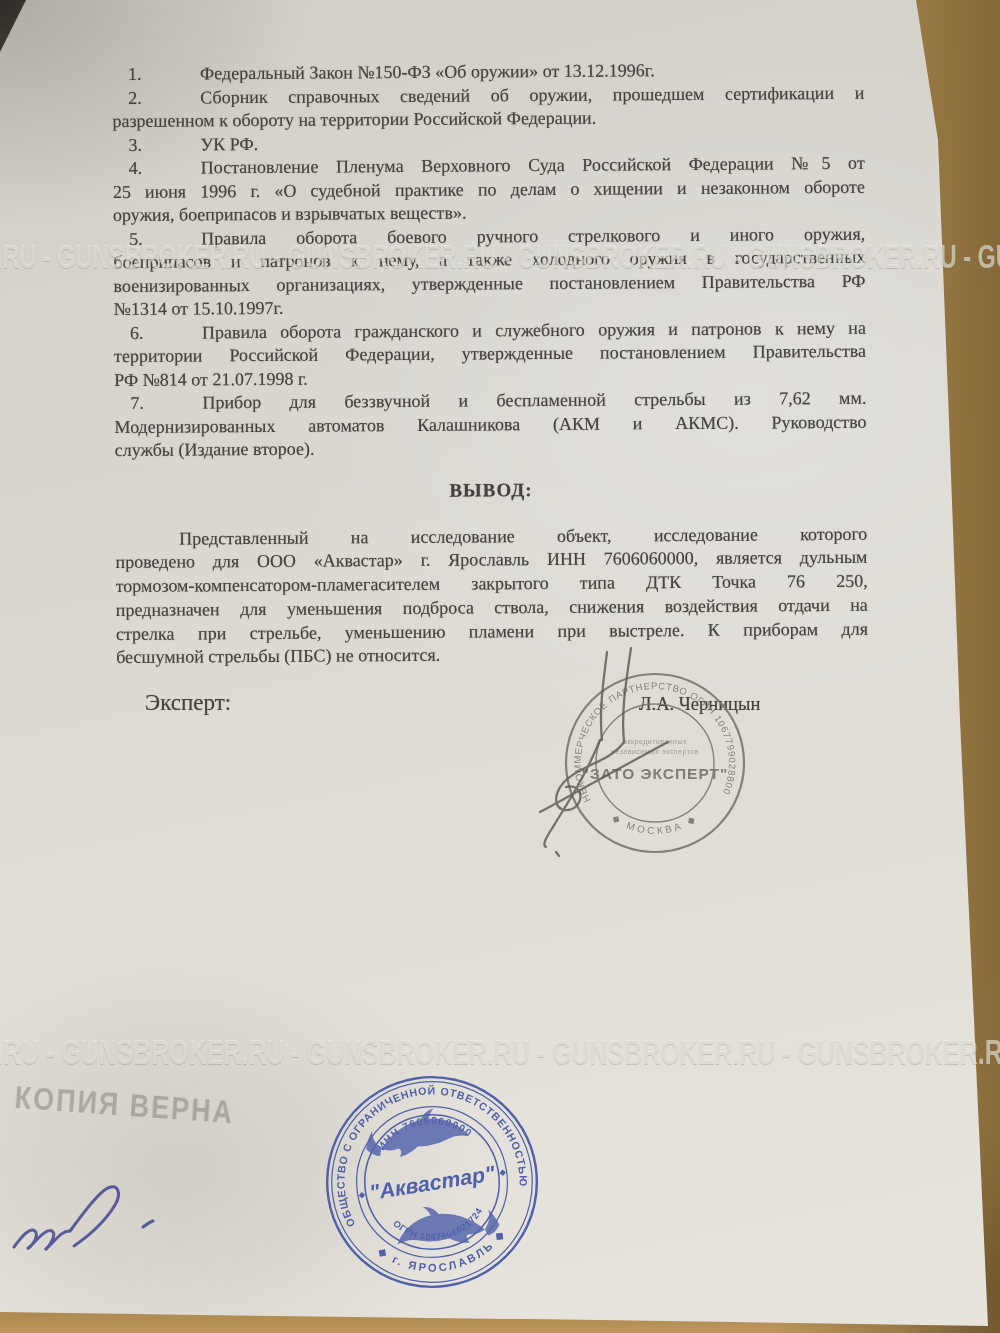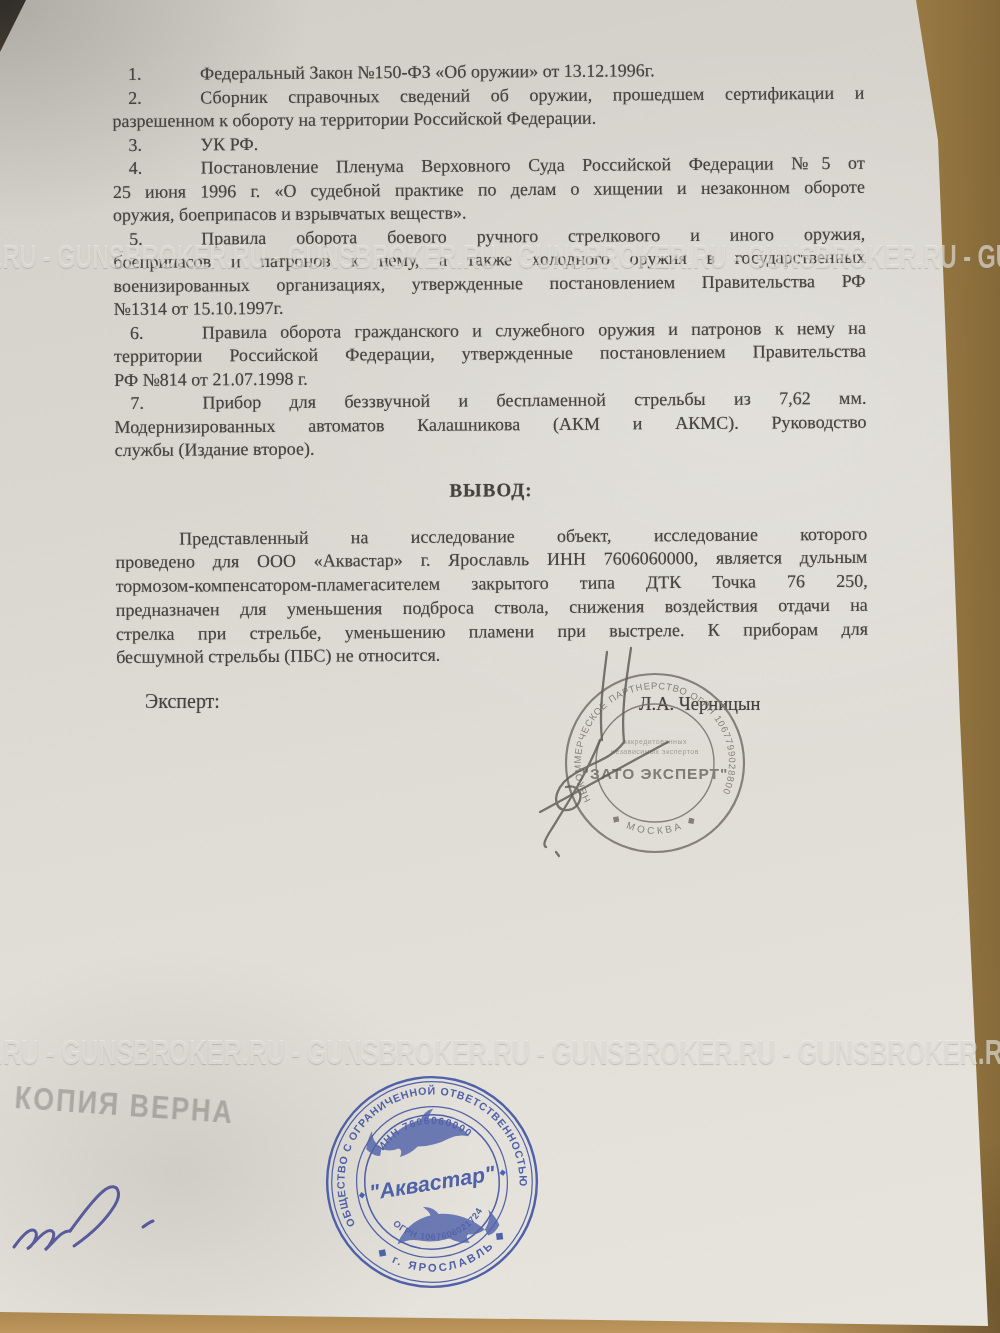--- a/index.html
+++ b/index.html
@@ -34,21 +34,21 @@
   .ln { height:23.5px; line-height:23.5px; }
   .j  { text-align:justify; text-align-last:justify; }
   .l  { text-align:left; }
   .num { display:inline-block; width:88px; padding-left:16px; box-sizing:border-box; }
   .heading { margin-top:17px; height:26px; line-height:26px; text-align:center;
              font-weight:bold; font-size:19px; letter-spacing:1px; }
   .para { margin-top:22px; }
   .para .ln { height:23.8px; line-height:23.8px; }
   .ind { text-indent:64px; }
 
-  .expert-label { position:absolute; left:145px; top:690px; font-size:20px; color:#46433e;
+  .expert-label { position:absolute; left:145px; top:690px; font-size:23px; color:#46433e;
                   text-shadow:0 0 1px rgba(72,68,62,.5); }
   .expert-name  { position:absolute; left:639px; top:694px; font-size:18.5px; color:#45423d;
                   text-shadow:0 0 1px rgba(72,68,62,.5); }
 
   
   .gray-stamp { position:absolute; left:555px; top:663px; filter:blur(.35px); opacity:.85; }
   .blue-stamp { position:absolute; left:318px; top:1068px; filter:blur(.3px); opacity:.9; }
   .sig-layer  { position:absolute; inset:0; pointer-events:none; }
 
   .copy-stamp { position:absolute; left:16px; top:1080px;

